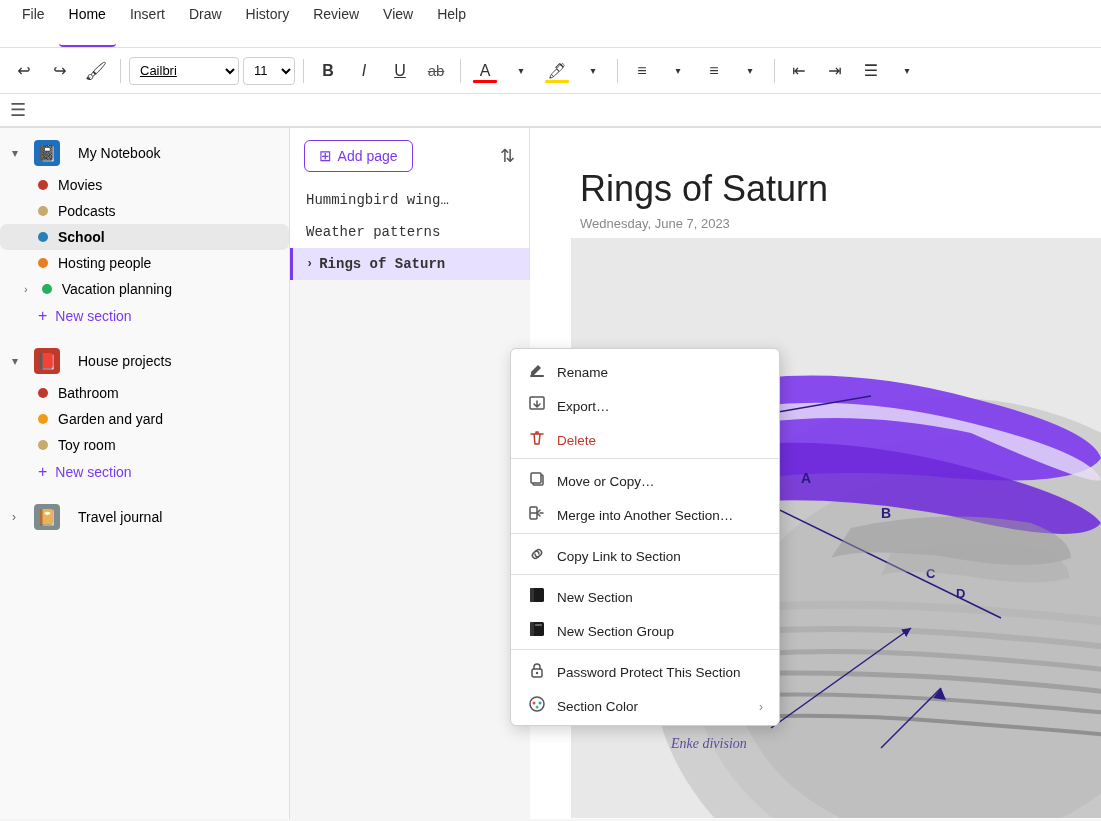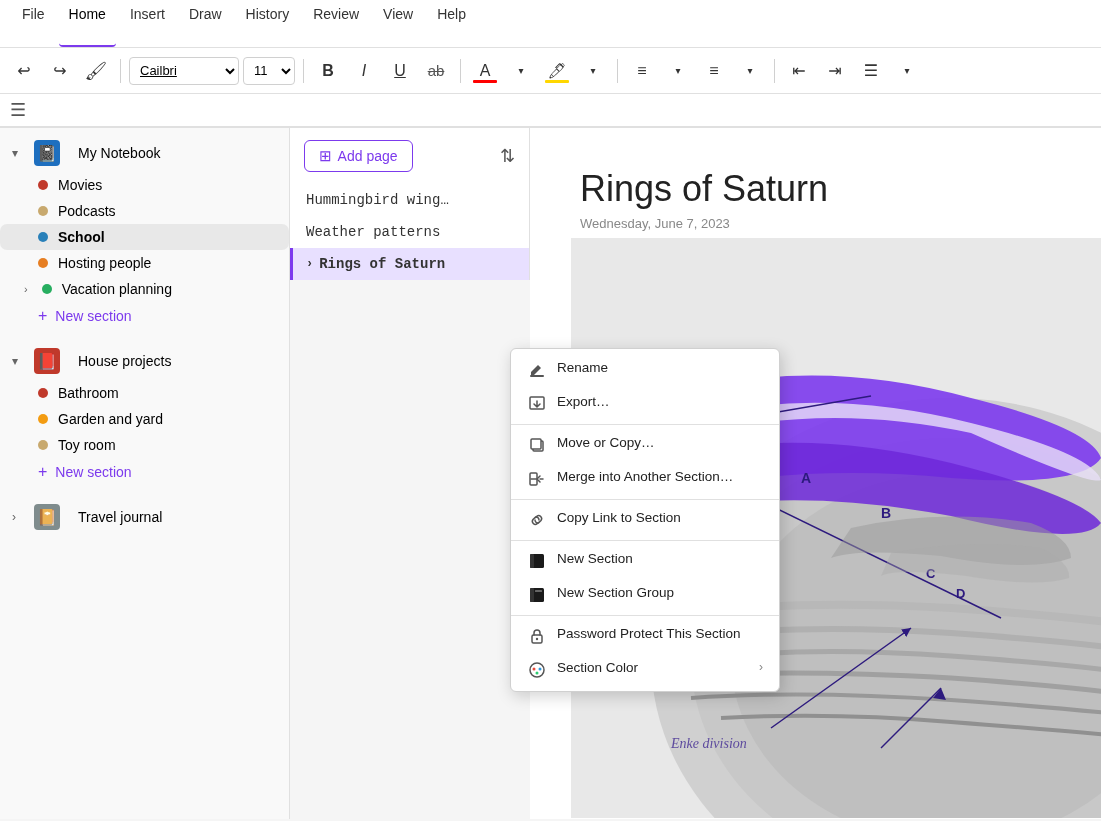--- a/index.html
+++ b/index.html
@@ -121,21 +121,21 @@
 
     
     .context-menu {
       position: absolute; left: 220px; top: 220px;
       width: 270px; background: #fff;
       border: 1px solid #d0d0d0; border-radius: 6px;
       box-shadow: 2px 4px 16px rgba(0,0,0,0.18);
       z-index: 100; padding: 4px 0;
     }
     .ctx-item {
-      display: flex; align-items: flex-start; gap: 10px;
+      display: flex; align-items: flex-end; gap: 10px;
       padding: 7px 16px; cursor: pointer; font-size: 13.5px;
       color: #222;
     }
     .ctx-icon { width: 20px; height: 20px; display: flex; align-items: center; justify-content: center; font-size: 15px; flex-shrink: 0; }
     .ctx-separator { height: 1px; background: #e0e0e0; margin: 3px 0; }
     .ctx-arrow { margin-left: auto; font-size: 12px; color: #888; }
 
     
     .content-area {
       flex: 1; background: #fff; overflow: hidden; position: relative;
@@ -320,20 +320,28 @@
       <div class="ctx-item">
         <span class="ctx-icon">
           <svg width="18" height="18" viewBox="0 0 18 18" fill="none">
               <rect x="2" y="2" width="14" height="12" rx="1" stroke="#555" stroke-width="1.5" fill="none"></rect>
               <path d="M9 6v6M6 9l3 3 3-3" stroke="#555" stroke-width="1.5" stroke-linecap="round"></path>
             </svg>
         </span>
         <span>Export…</span>
       </div>
 
+      <div class="ctx-item" style="color:#c0392b;">
+        <span class="ctx-icon">
+          <svg width="18" height="18" viewBox="0 0 18 18" fill="none">
+              <path d="M3 5h12M8 5V3h2v2M6 5l1 10h4l1-10" stroke="#c0392b" stroke-width="1.5" stroke-linecap="round" stroke-linejoin="round" fill="none"></path>
+            </svg>
+        </span>
+        <span>Delete</span>
+      </div>
       <div class="ctx-separator"></div>
 
       <div class="ctx-item">
         <span class="ctx-icon">
           <svg width="18" height="18" viewBox="0 0 18 18" fill="none">
               <rect x="5" y="5" width="10" height="10" rx="1" stroke="#555" stroke-width="1.5" fill="none"></rect>
               <rect x="3" y="3" width="10" height="10" rx="1" stroke="#555" stroke-width="1.5" fill="white"></rect>
             </svg>
         </span>
         <span>Move or Copy…</span>

